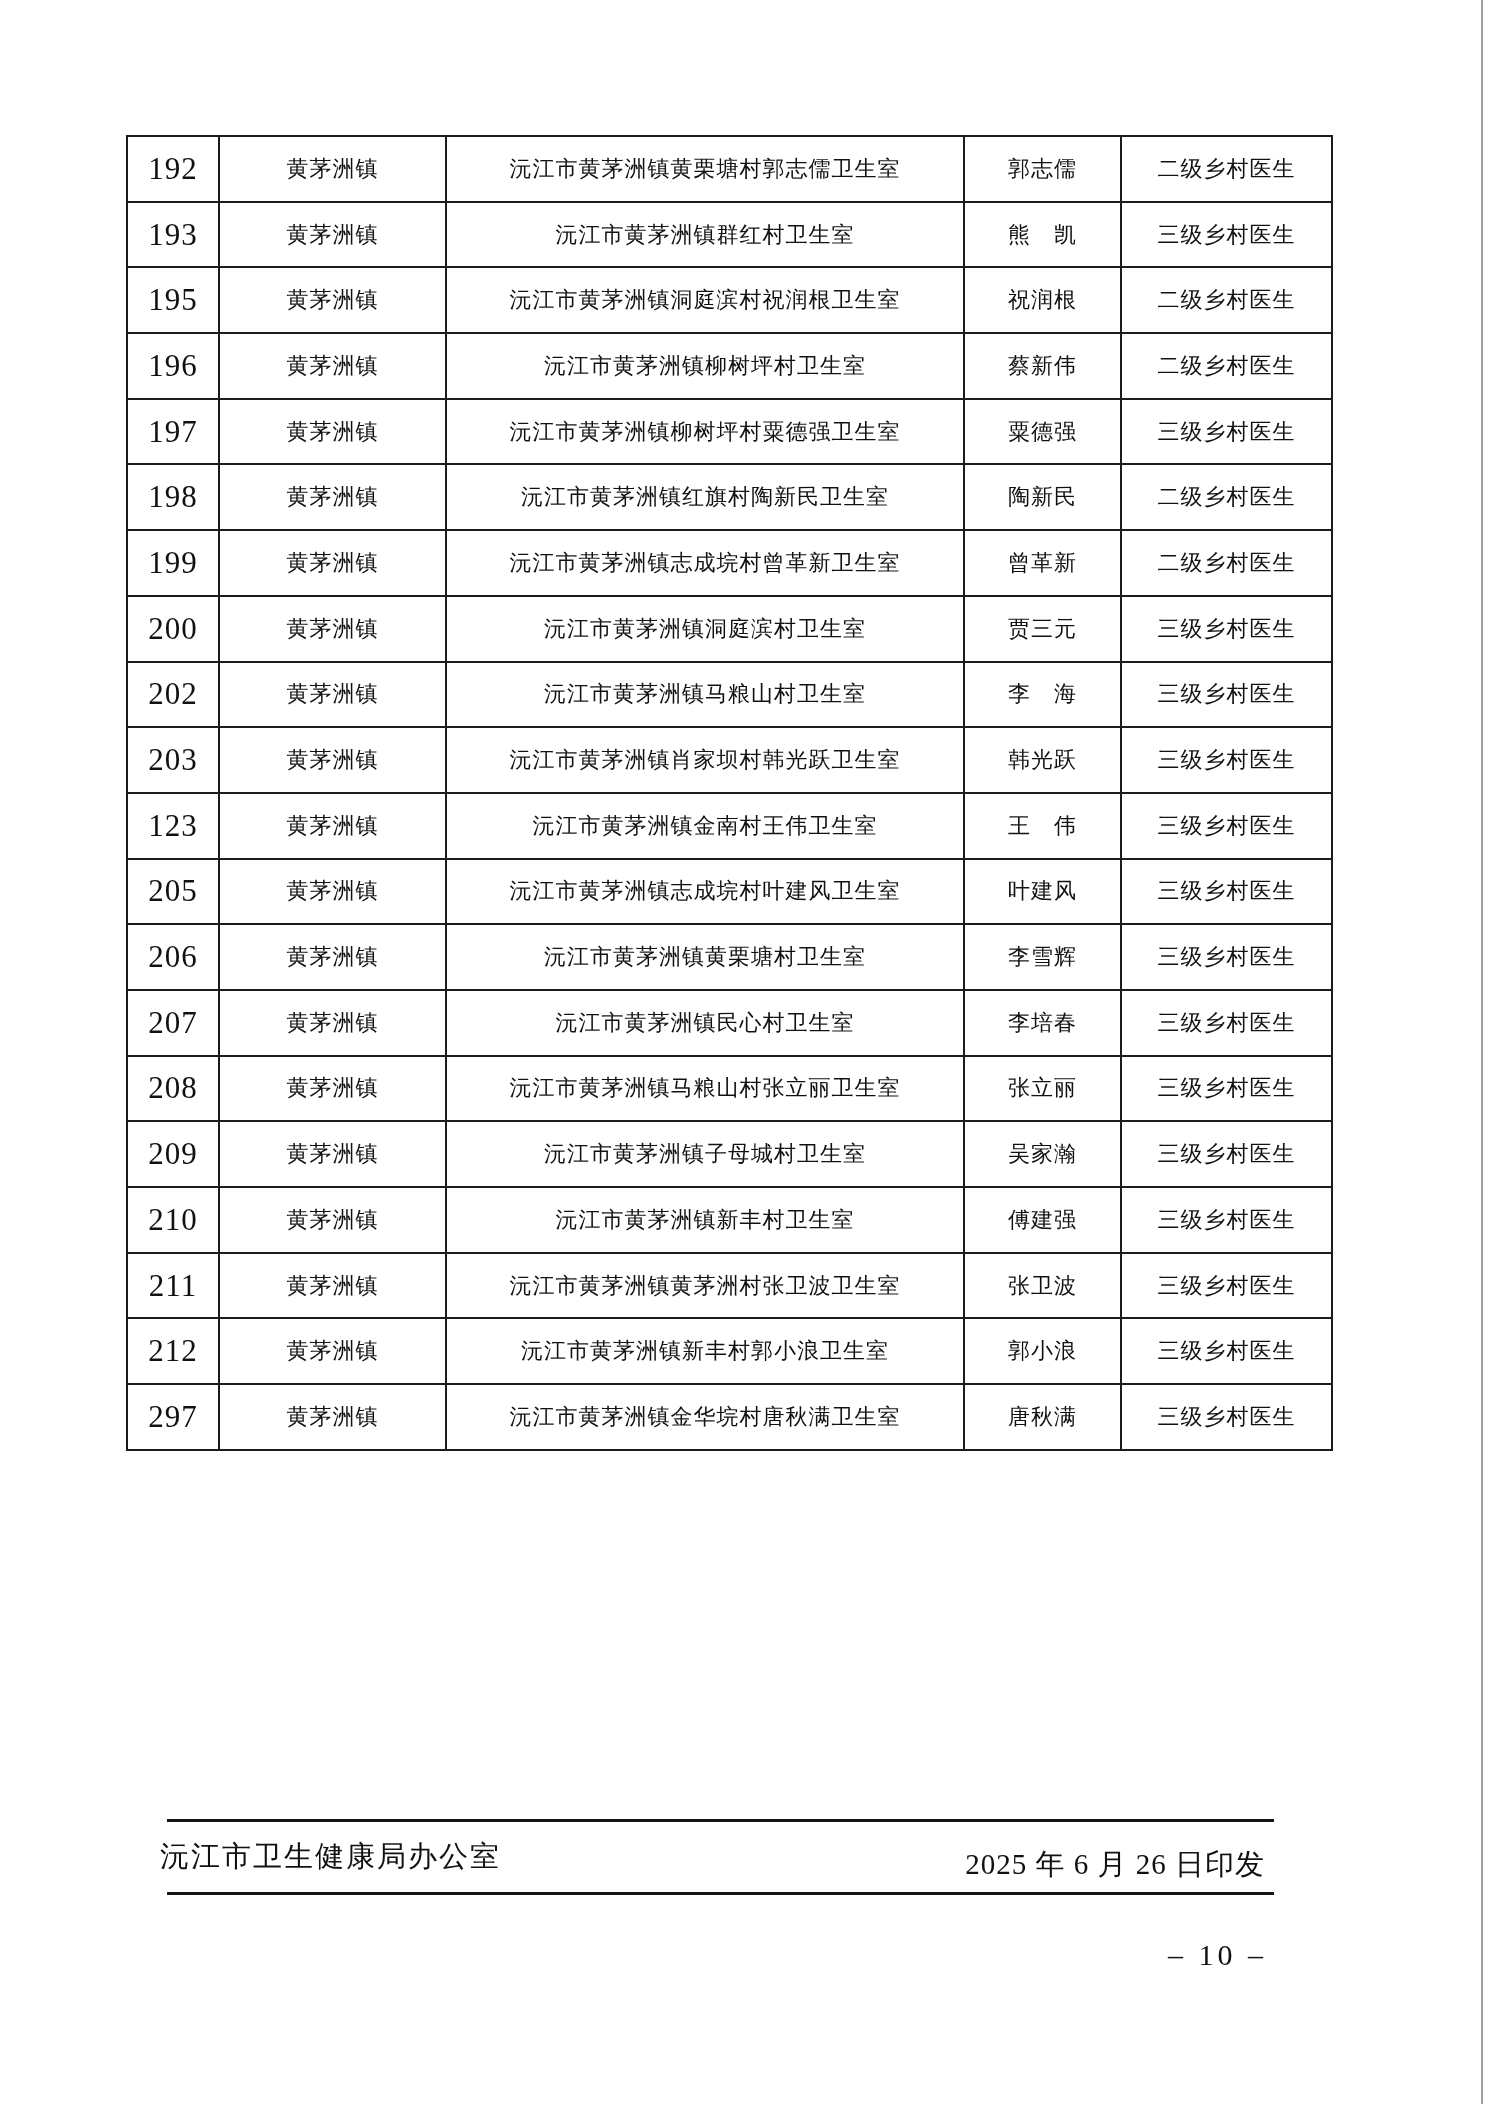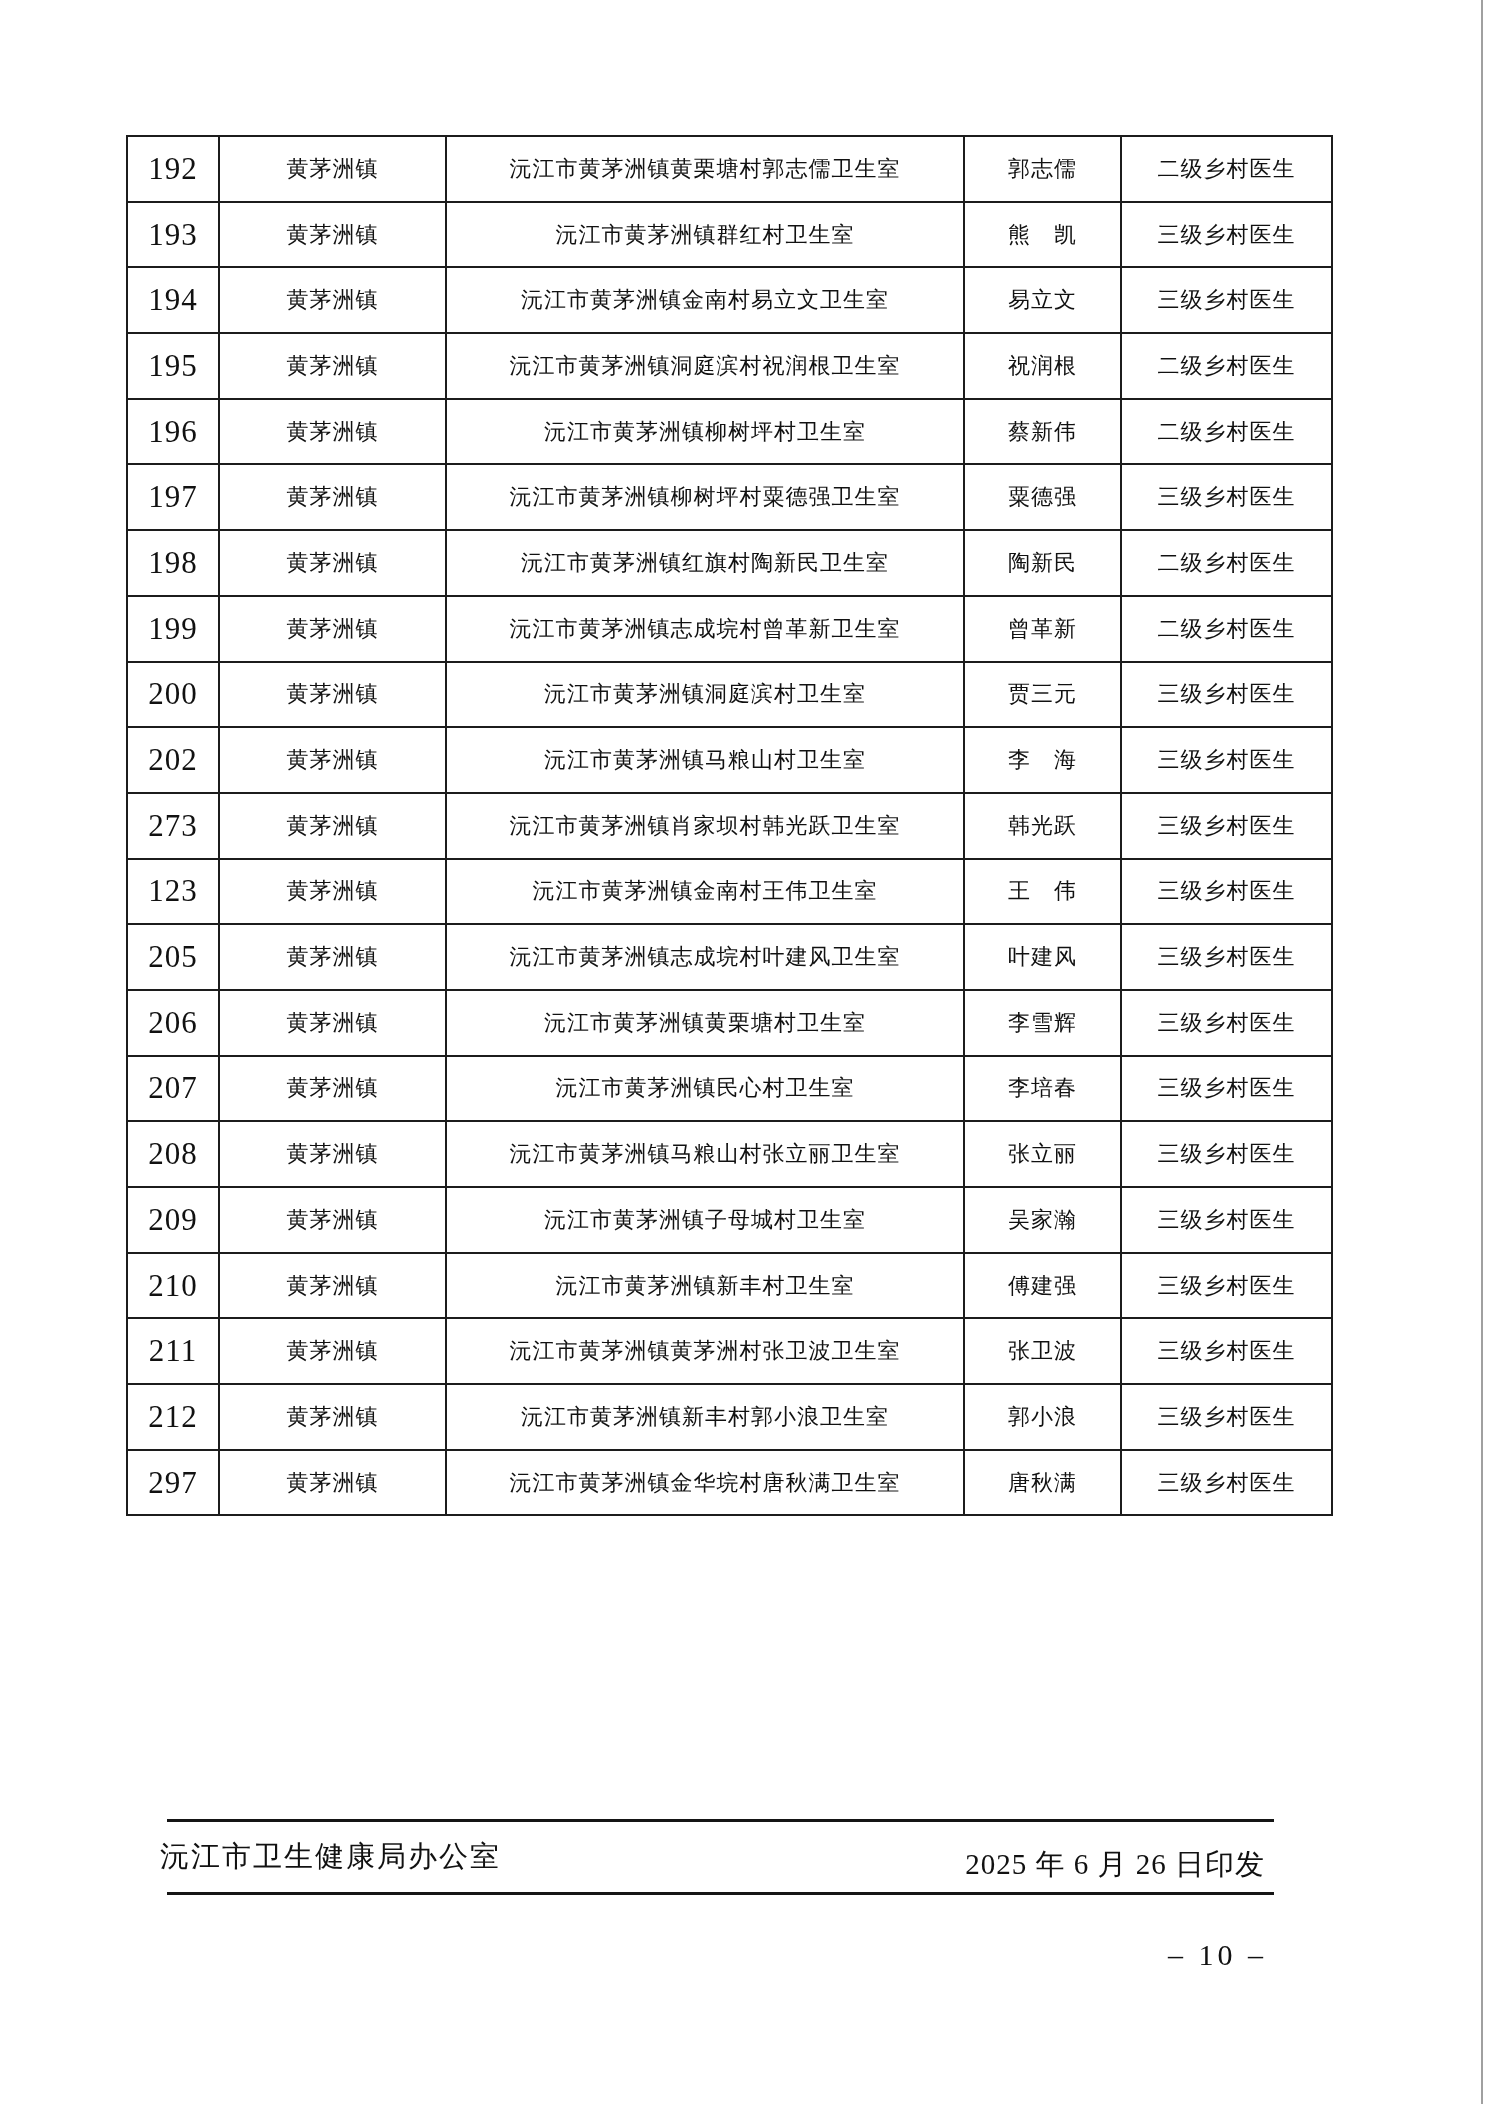--- a/index.html
+++ b/index.html
@@ -118,27 +118,20 @@
     <td class="cell-level">二级乡村医生</td>
   </tr>
         <tr>
     <td class="cell-no">193</td>
     <td class="cell-town">黄茅洲镇</td>
     <td class="cell-clinic">沅江市黄茅洲镇群红村卫生室</td>
     <td class="cell-doctor">熊　凯</td>
     <td class="cell-level">三级乡村医生</td>
   </tr>
         <tr>
-    <td class="cell-no">194</td>
-    <td class="cell-town">黄茅洲镇</td>
-    <td class="cell-clinic">沅江市黄茅洲镇金南村易立文卫生室</td>
-    <td class="cell-doctor">易立文</td>
-    <td class="cell-level">三级乡村医生</td>
-  </tr>
-        <tr>
     <td class="cell-no">195</td>
     <td class="cell-town">黄茅洲镇</td>
     <td class="cell-clinic">沅江市黄茅洲镇洞庭滨村祝润根卫生室</td>
     <td class="cell-doctor">祝润根</td>
     <td class="cell-level">二级乡村医生</td>
   </tr>
         <tr>
     <td class="cell-no">196</td>
     <td class="cell-town">黄茅洲镇</td>
     <td class="cell-clinic">沅江市黄茅洲镇柳树坪村卫生室</td>
@@ -174,21 +167,21 @@
     <td class="cell-level">三级乡村医生</td>
   </tr>
         <tr>
     <td class="cell-no">202</td>
     <td class="cell-town">黄茅洲镇</td>
     <td class="cell-clinic">沅江市黄茅洲镇马粮山村卫生室</td>
     <td class="cell-doctor">李　海</td>
     <td class="cell-level">三级乡村医生</td>
   </tr>
         <tr>
-    <td class="cell-no">273</td>
+    <td class="cell-no">203</td>
     <td class="cell-town">黄茅洲镇</td>
     <td class="cell-clinic">沅江市黄茅洲镇肖家坝村韩光跃卫生室</td>
     <td class="cell-doctor">韩光跃</td>
     <td class="cell-level">三级乡村医生</td>
   </tr>
         <tr>
     <td class="cell-no">123</td>
     <td class="cell-town">黄茅洲镇</td>
     <td class="cell-clinic">沅江市黄茅洲镇金南村王伟卫生室</td>
     <td class="cell-doctor">王　伟</td>

